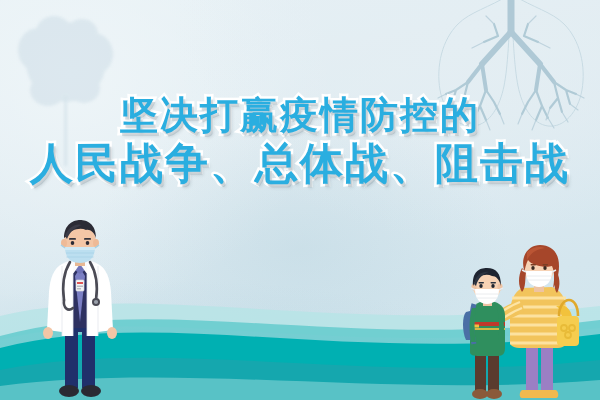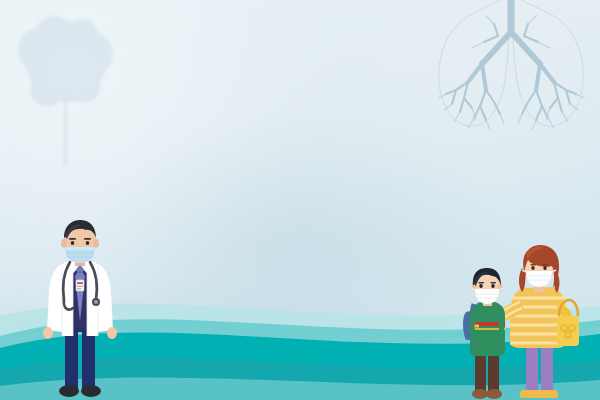--- a/index.html
+++ b/index.html
@@ -149,20 +149,24 @@
     </g>
     <g stroke="#9dbccb" fill="none" stroke-width="1.2" stroke-linecap="round" opacity="0.85">
       <path d="M30 104 L22 108 M36 114 L28 120 M44 122 L38 132 M56 118 L60 130"></path>
       <path d="M160 104 L168 108 M154 114 L162 120 M146 122 L152 132 M134 118 L130 130"></path>
       <path d="M58 128 L52 138 M70 130 L74 140 M132 128 L138 138 M120 130 L116 140"></path>
       <path d="M68 52 L56 58 M78 34 L70 26 M122 52 L134 58 M112 34 L120 26"></path>
       <path d="M84 124 L88 134 M106 124 L102 134"></path>
     </g>
   </svg>
 
+  <div class="title-block">
+    <div class="title-line title-line-1">坚决打赢疫情防控的</div>
+    <div class="title-line title-line-2">人民战争、总体战、阻击战</div>
+  </div>
 
   <svg class="waves" viewBox="0 0 600 160" preserveAspectRatio="none">
     <path d="M0 76 C150 40 330 96 600 66 L600 88 C330 120 150 62 0 100 Z" fill="#b7e4e6" opacity="0.85"></path>
     <path d="M0 96 C160 52 340 112 600 80 L600 104 C340 138 160 76 0 126 Z" fill="#5fc9cc" opacity="0.80"></path>
     <path d="M0 108 C160 66 350 126 600 94 L600 160 L0 160 Z" fill="#00b0b2"></path>
     <path d="M0 130 C170 96 360 146 600 120 L600 160 L0 160 Z" fill="#17a6ad" opacity="0.9"></path>
     <path d="M0 146 C180 122 380 158 600 140 L600 160 L0 160 Z" fill="#8fd9da" opacity="0.55"></path>
   </svg>
 
   <svg class="doctor" viewBox="0 0 96 186">

